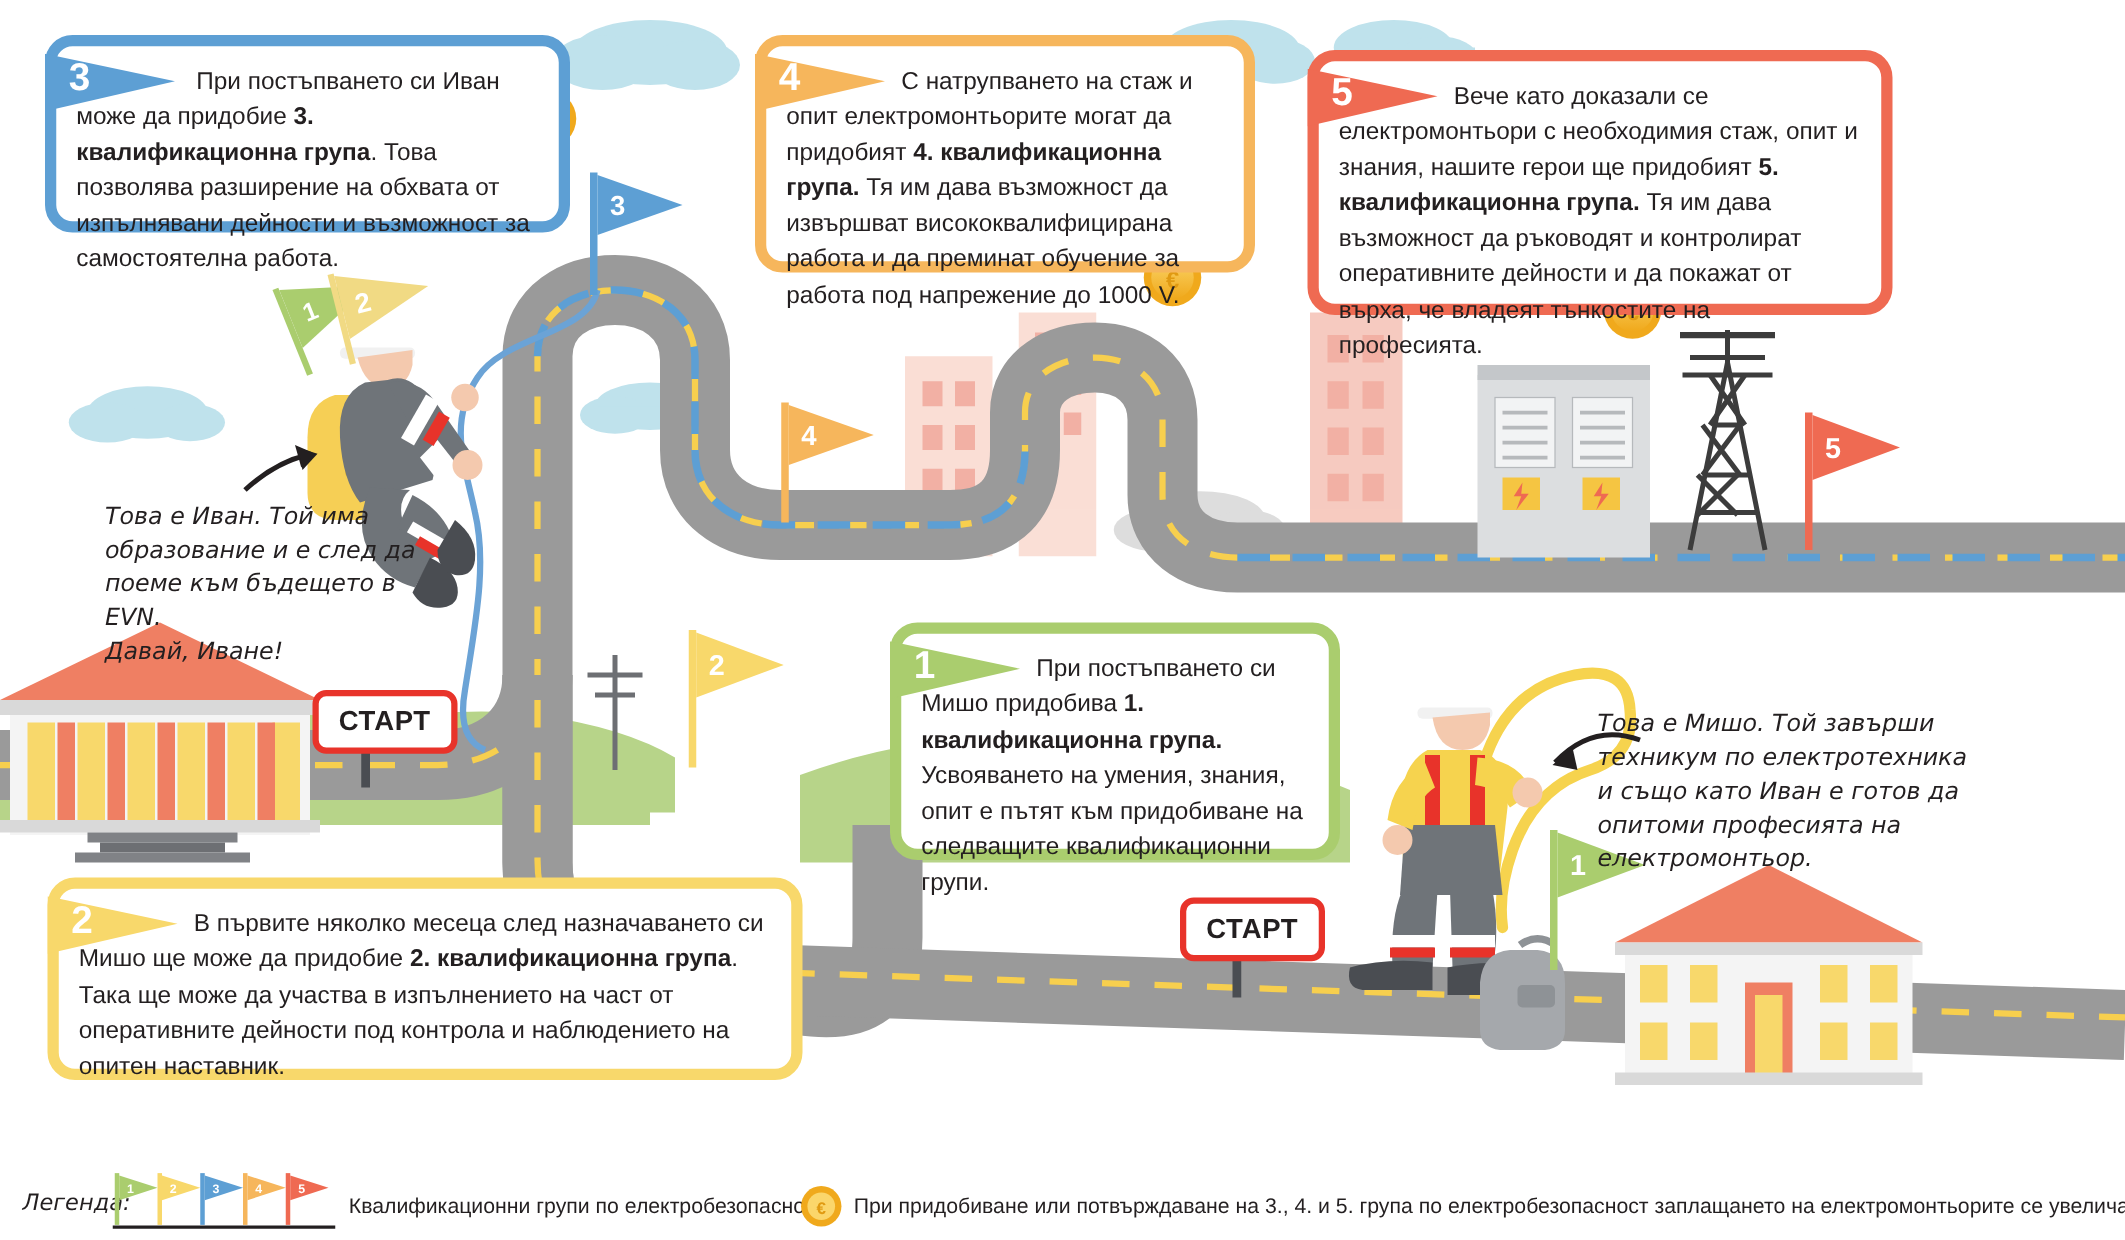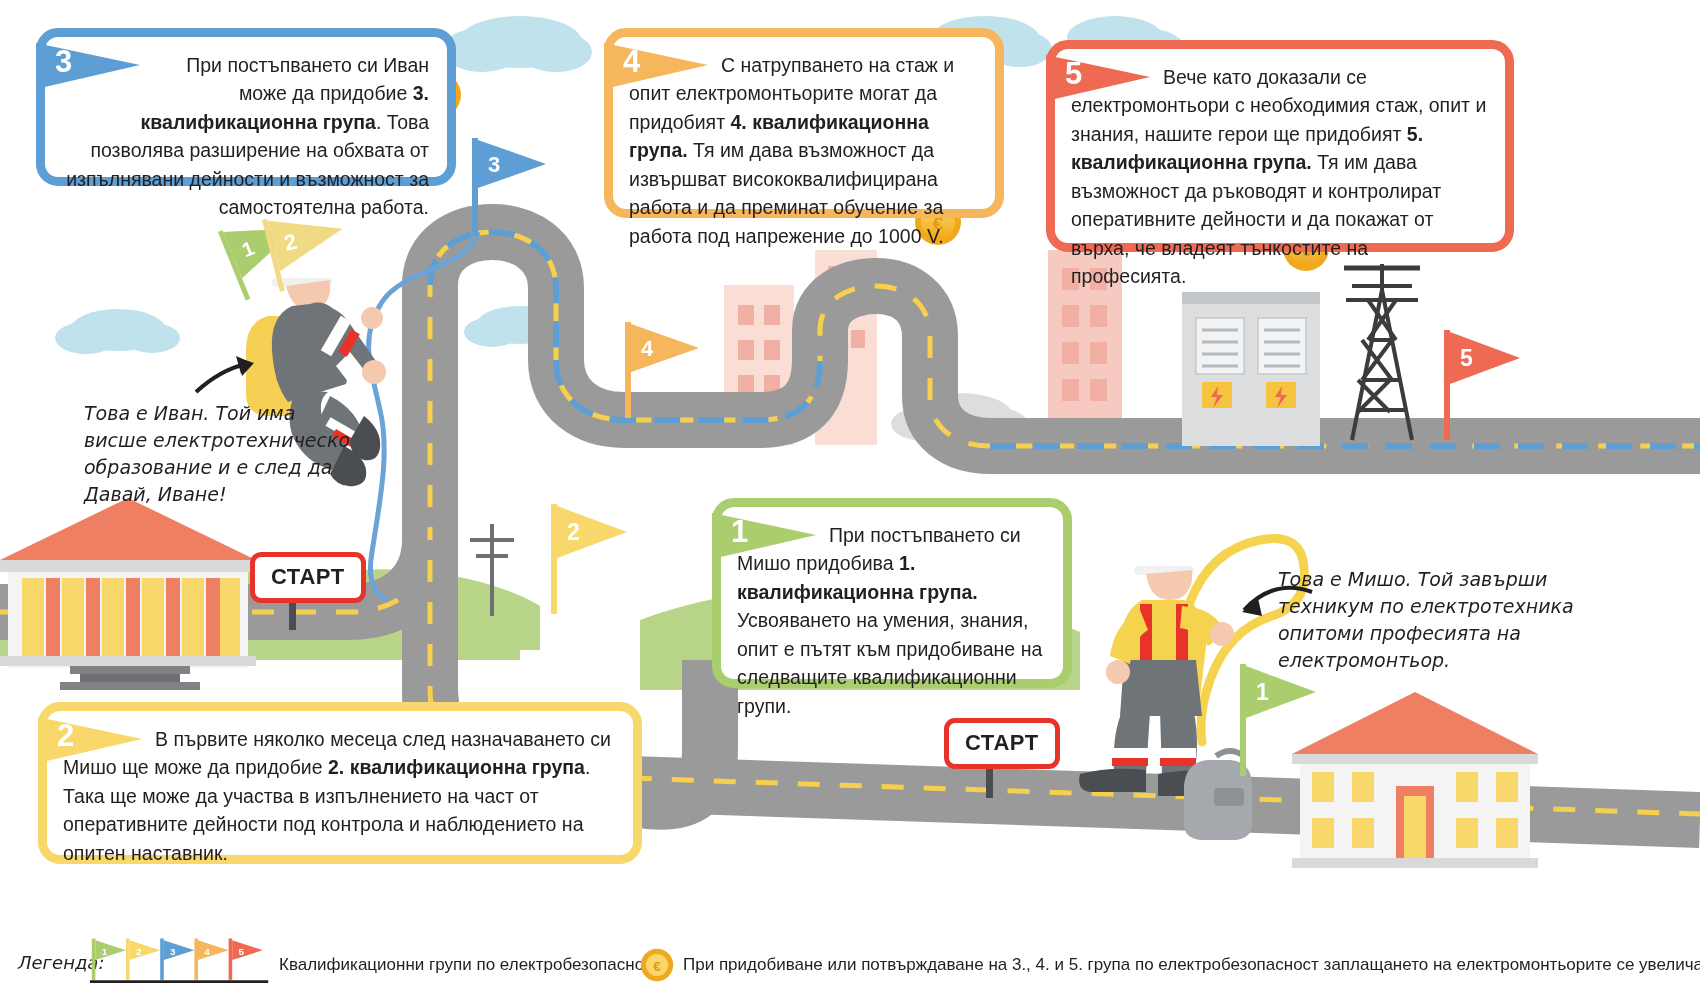--- a/index.html
+++ b/index.html
@@ -442,21 +442,21 @@
       <circle cx="1306" cy="248" r="17" fill="url(#coinGrad)"></circle>
       <text x="1306" y="256" text-anchor="middle" font-family="Liberation Sans, sans-serif" font-size="19" font-weight="bold" fill="#e09a12">€</text>
     </g>
   </svg>
 
   <div class="callout c3" style="left:36px; top:28px; width:420px; height:158px;">
     <svg class="flag" viewBox="0 0 110 58">
       <path d="M0,0 L104,22 L0,46 Z" fill="#5d9fd4"></path>
     </svg>
     <span class="num abs" style="left:10px; top:2px; color:#fff; font-size:31px; font-weight:bold;">3</span>
-    <div class="txt" style="margin-left:0;text-align:right;">
+    <div class="txt" style="margin-left:0;">
       <span style="display:inline-block;width:96px;height:1px;float:left;"></span>
       <span>При постъпването си Иван може да придобие </span><b>3. квалификационна група</b><span>. Това позволява разширение на обхвата от изпълнявани дейности и възможност за самостоятелна работа.</span>
     </div>
   </div>
 
   <div class="callout c4" style="left:604px; top:28px; width:400px; height:190px;">
     <svg class="flag" viewBox="0 0 110 58">
       <path d="M0,0 L104,22 L0,46 Z" fill="#f6b65c"></path>
     </svg>
     <span class="num abs" style="left:10px; top:2px; color:#fff; font-size:31px; font-weight:bold;">4</span>
@@ -494,28 +494,29 @@
     </svg>
     <span class="num abs" style="left:10px; top:2px; color:#fff; font-size:31px; font-weight:bold;">2</span>
     <div class="txt">
       <span style="display:inline-block;width:92px;height:1px;float:left;"></span>
       <span>В първите няколко месеца след назначаването си Мишо ще може да придобие </span><b>2. квалификационна група</b><span>. Така ще може да участва в изпълнението на част от оперативните дейности под контрола и наблюдението на опитен наставник.</span>
     </div>
   </div>
 
   <div class="note" style="left:84px; top:400px; width:270px;">
     <div>Това е Иван. Той има</div>
-    <div>висше електротехническо</div>
     <div>образование и е след да</div>
+    <div>поеме към бъдещето в EVN.</div>
     <div>Давай, Иване!</div>
   </div>
 
   <div class="note" style="left:1278px; top:566px; width:300px;">
     <div>Това е Мишо. Той завърши</div>
     <div>техникум по електротехника</div>
+    <div>и също като Иван е готов да</div>
     <div>опитоми професията на</div>
     <div>електромонтьор.</div>
   </div>
 
   <div class="start-sign" style="left:250px; top:552px;">СТАРТ</div>
   <div class="start-sign" style="left:944px; top:718px;">СТАРТ</div>
 
   <div id="legend">
     <span class="legend-label">Легенда:</span>
 

